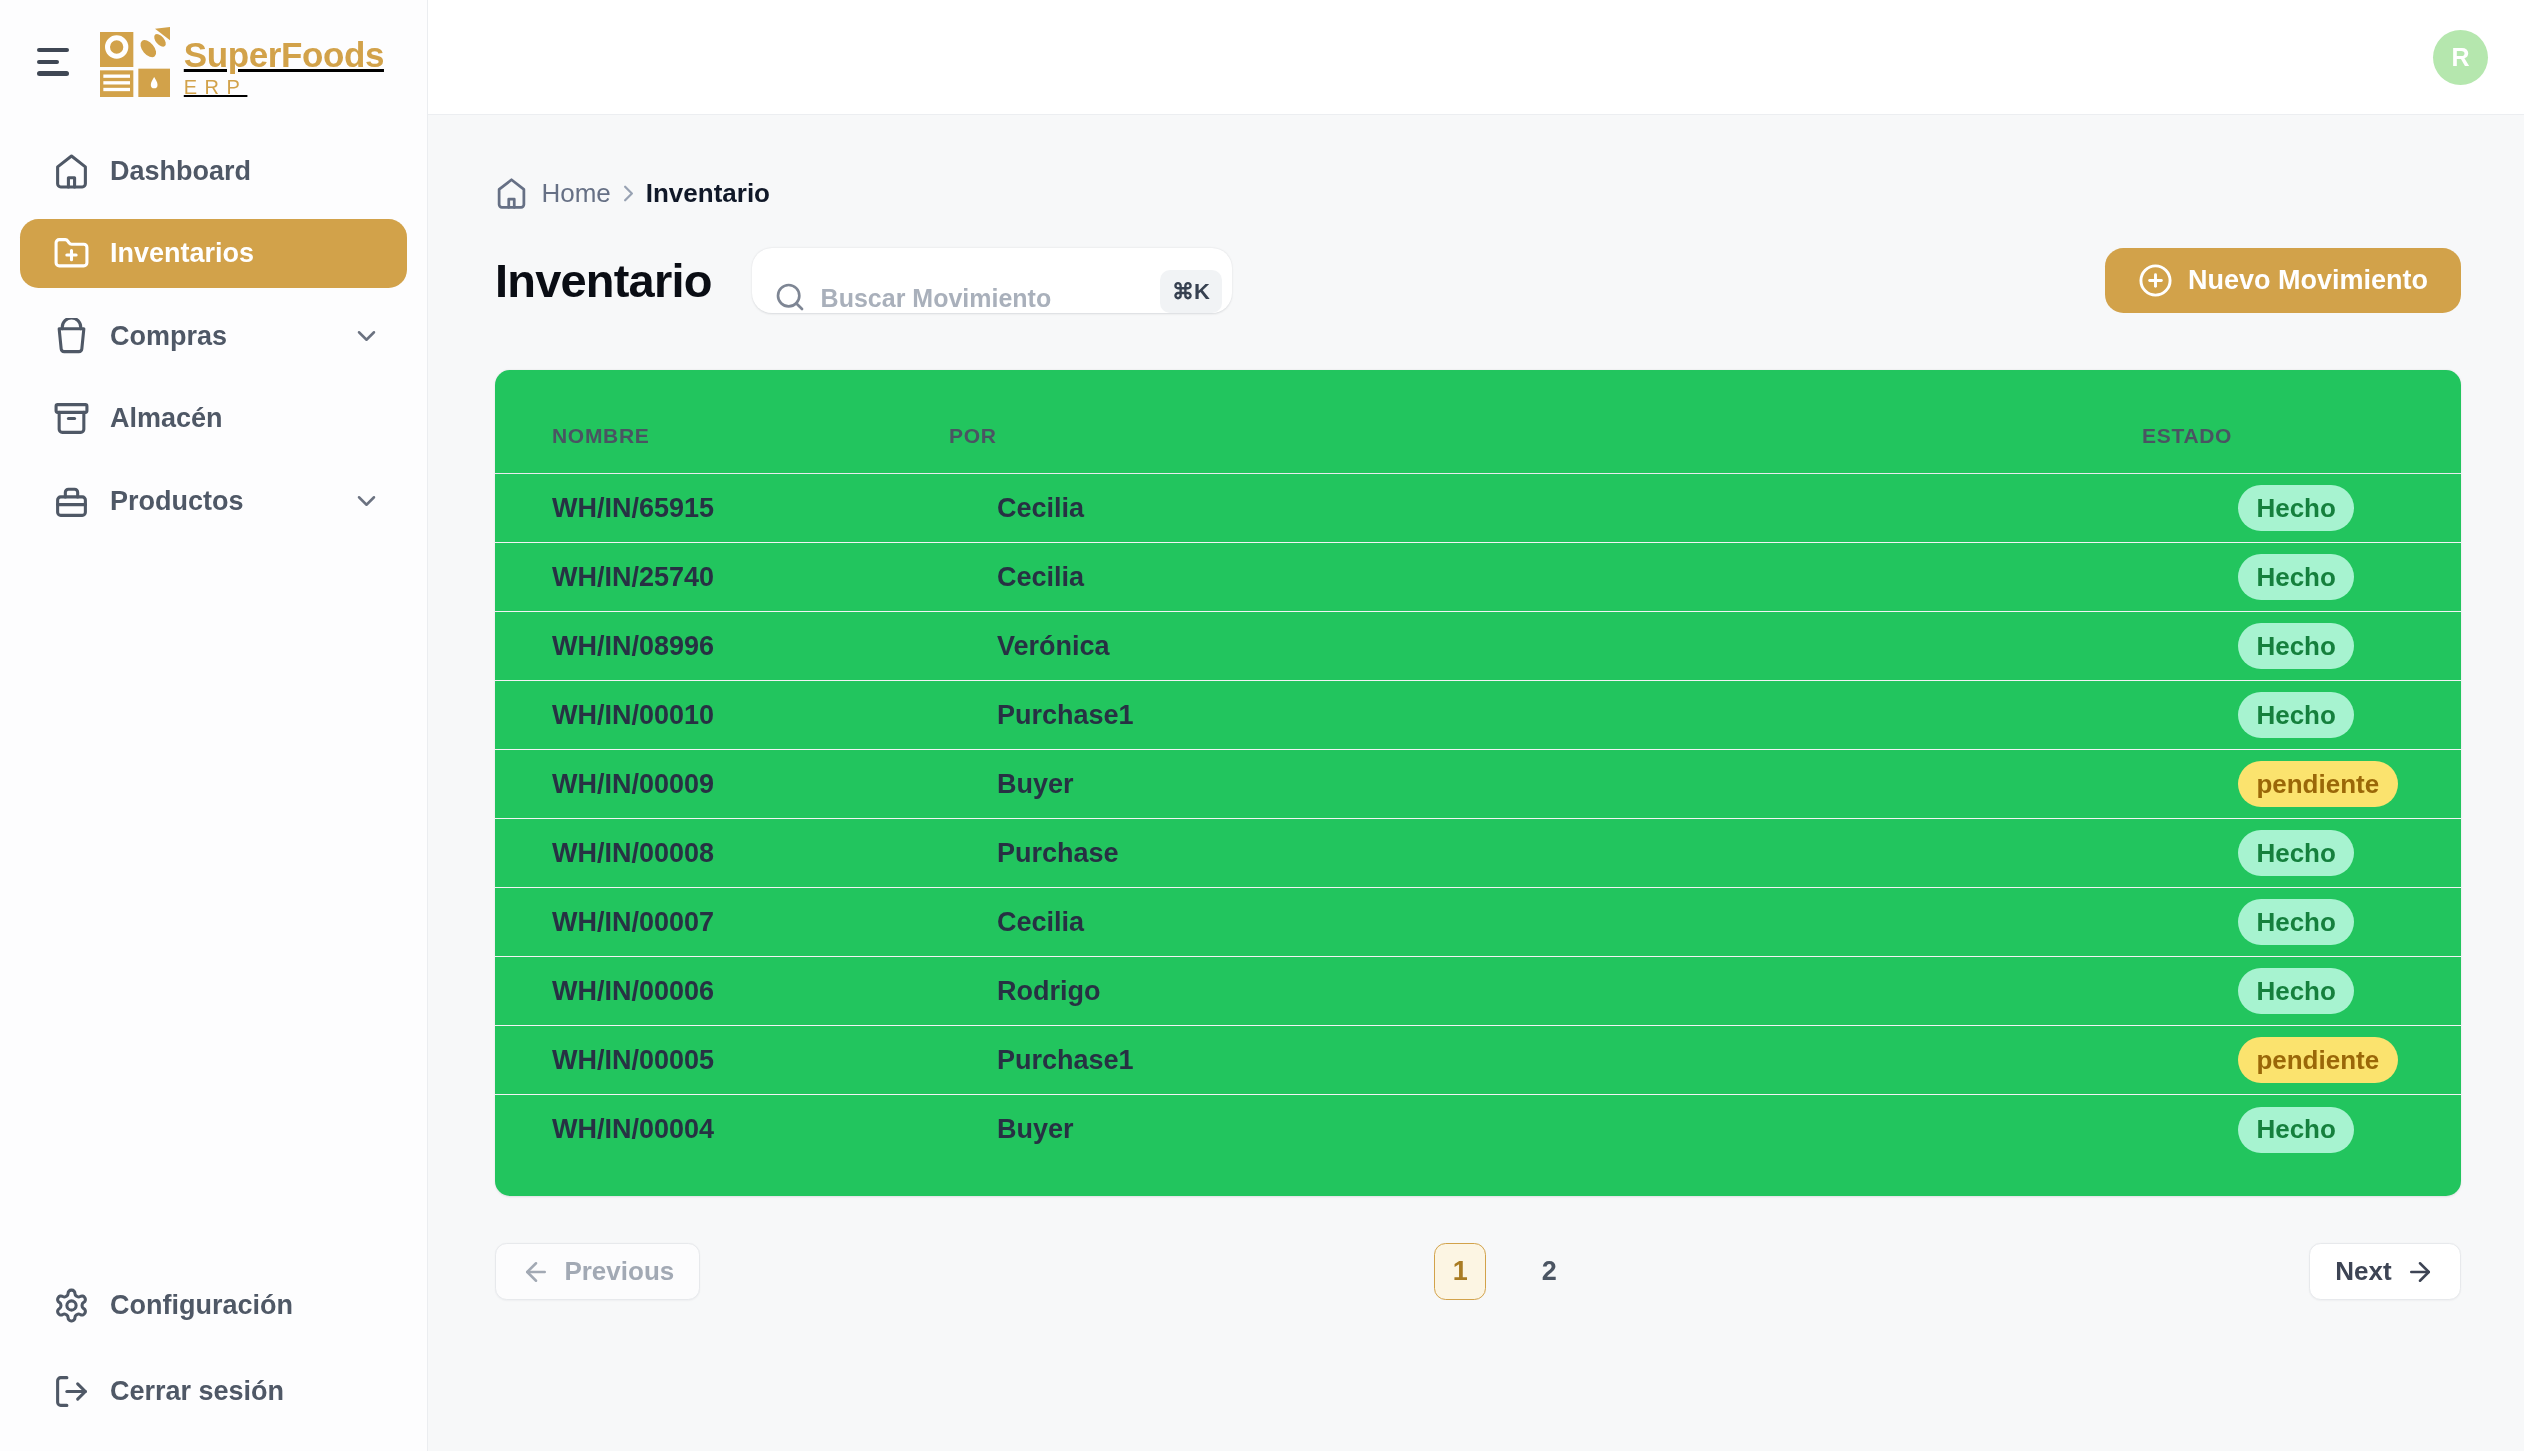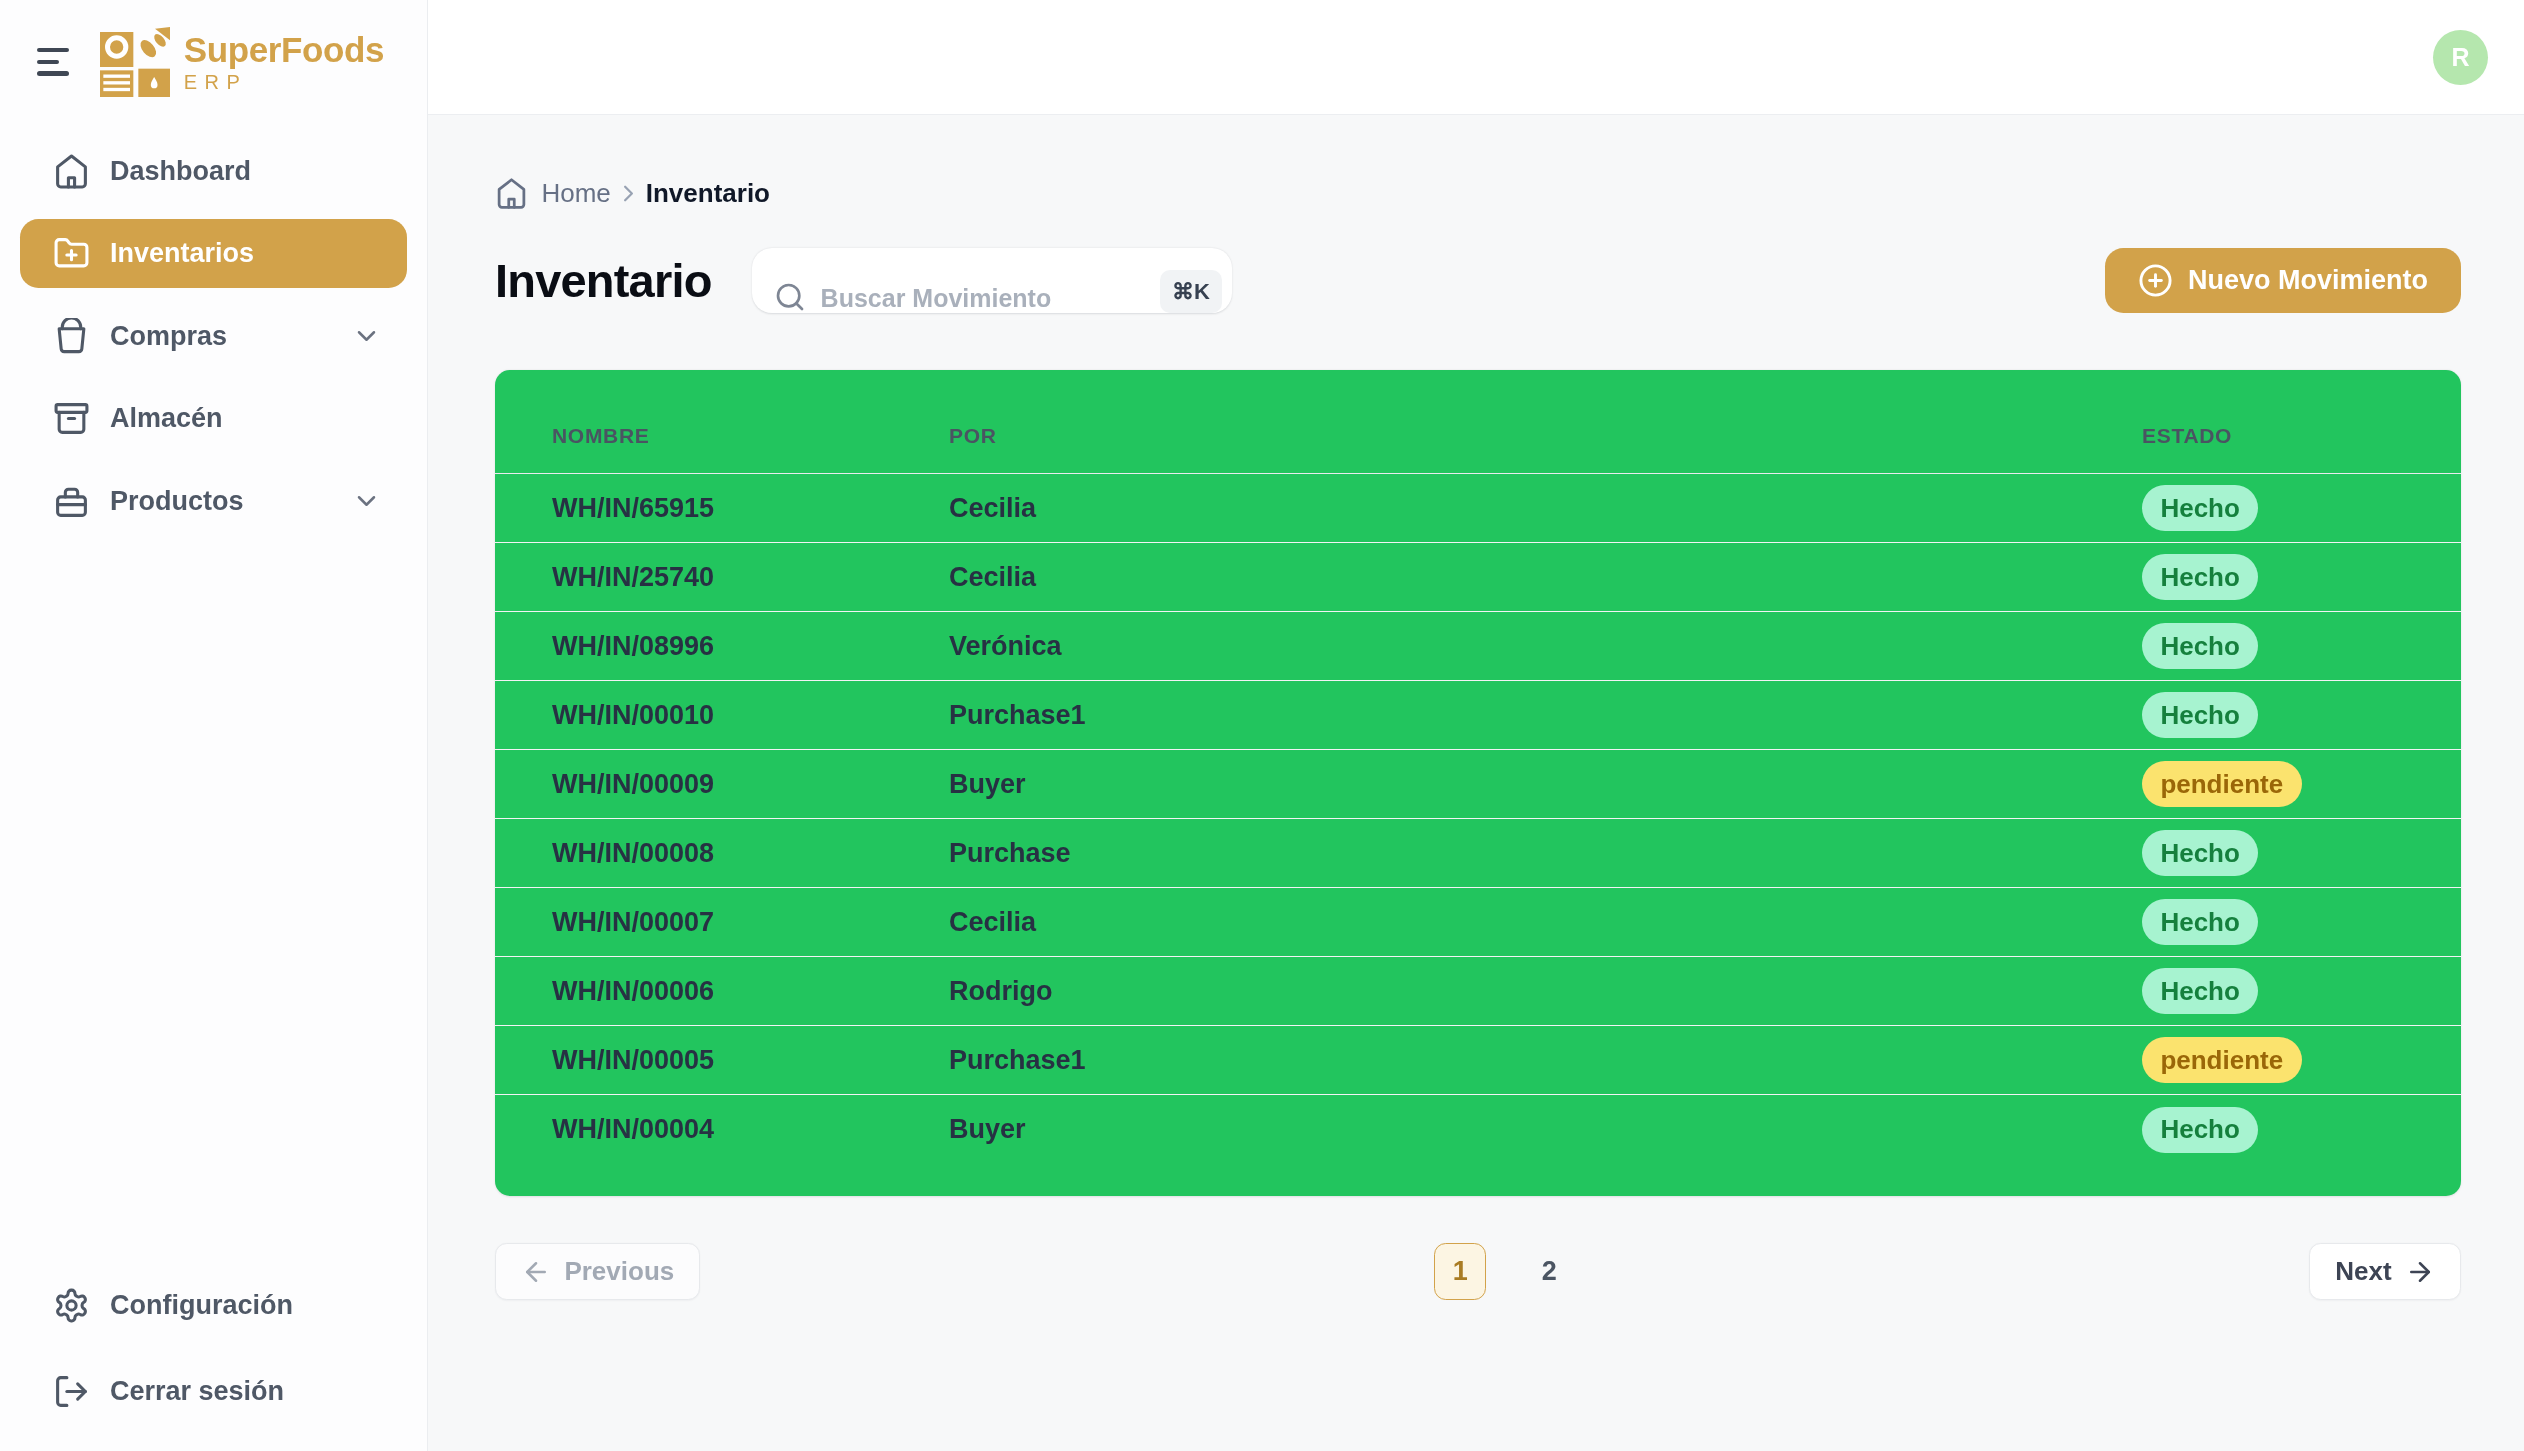--- a/index.html
+++ b/index.html
@@ -12,21 +12,21 @@
     position:absolute; left:0; top:0; bottom:0; width:428px;
     background:#fdfdfe; border-right:0.8px solid #ebedf0; z-index:3;
     display:flex; flex-direction:column;
   }
   .sidebar-top { display:flex; align-items:center; gap:23.4px; padding:30px 20px 23.4px 37px; height:117px; }
   .hamburger { width:40px; height:37px; display:flex; flex-direction:column; justify-content:center; gap:7.5px; cursor:pointer; background:none; border:none; }
   .hamburger span { height:4.2px; border-radius:2.5px; background:#3f4754; display:block; }
   .hamburger span:nth-child(1){ width:32px; }
   .hamburger span:nth-child(2){ width:22px; }
   .hamburger span:nth-child(3){ width:32px; }
-  .brand { display:flex; align-items:center; gap:13.4px; }
+  .brand { display:flex; align-items:flex-end; gap:13.4px;text-decoration:underline; }
   .brand-text { display:flex; flex-direction:column; line-height:1; }
   .brand-name { font-size:35px; font-weight:700; color:var(--accent-gold,#d2a24a); letter-spacing:-0.4px; }
   .brand-sub { font-size:20px; font-weight:400; color:var(--accent-gold,#d2a24a); letter-spacing:7.5px; margin-top:5px; }
 
   .nav { padding:20px 20px 0; display:flex; flex-direction:column; gap:13.4px; }
   .nav-item {
     display:flex; align-items:center; gap:20px; height:69px; border-radius:18.4px;
     padding:0 22px 0 33px; color:#4f5866; font-size:27px; font-weight:700; cursor:pointer;
   }
   .nav-item svg { width:37px; height:37px; flex:0 0 37px; }
@@ -79,21 +79,21 @@
 
   
   .card {
     margin-top:56px; width:1966px; height:826px; background:#22c55e; border-radius:15px;
     box-shadow:0 0.8px 2.5px rgba(16,24,40,.07), 0 0.8px 1.7px rgba(16,24,40,.04); overflow:hidden;
   }
   .thead, .tr { display:grid; grid-template-columns:454px 1193px 1fr; align-items:center; }
   .thead { height:104px; border-bottom:0.8px solid #e9ebee; align-items:end; padding-bottom:25px; }
   .th { font-size:21px; font-weight:700; color:#4a5462; letter-spacing:0.7px; }
   .th:first-child, .td:first-child { padding-left:57px; }
-  .tr { height:69px; border-bottom:0.8px solid #f2f3f5; cursor:pointer; }
+  .tr { height:69px; border-bottom:0.8px solid #f2f3f5; cursor:pointer;gap:48px; }
   .tr:last-child { border-bottom:none; }
   .td { font-size:27px; font-weight:700; color:#273143; }
   .badge {
     display:inline-block; padding:7.5px 18.4px; border-radius:835px; font-size:26px; font-weight:700;
     background:var(--badge-done-bg,#a7f3d0); color:var(--badge-done-text,#15803d);
   }
   .badge.pending { background:var(--badge-pending-bg,#fbe36e); color:var(--badge-pending-text,#9a6708); }
 
   
   .pagination { margin-top:47px; width:1966px; display:flex; align-items:center; }

